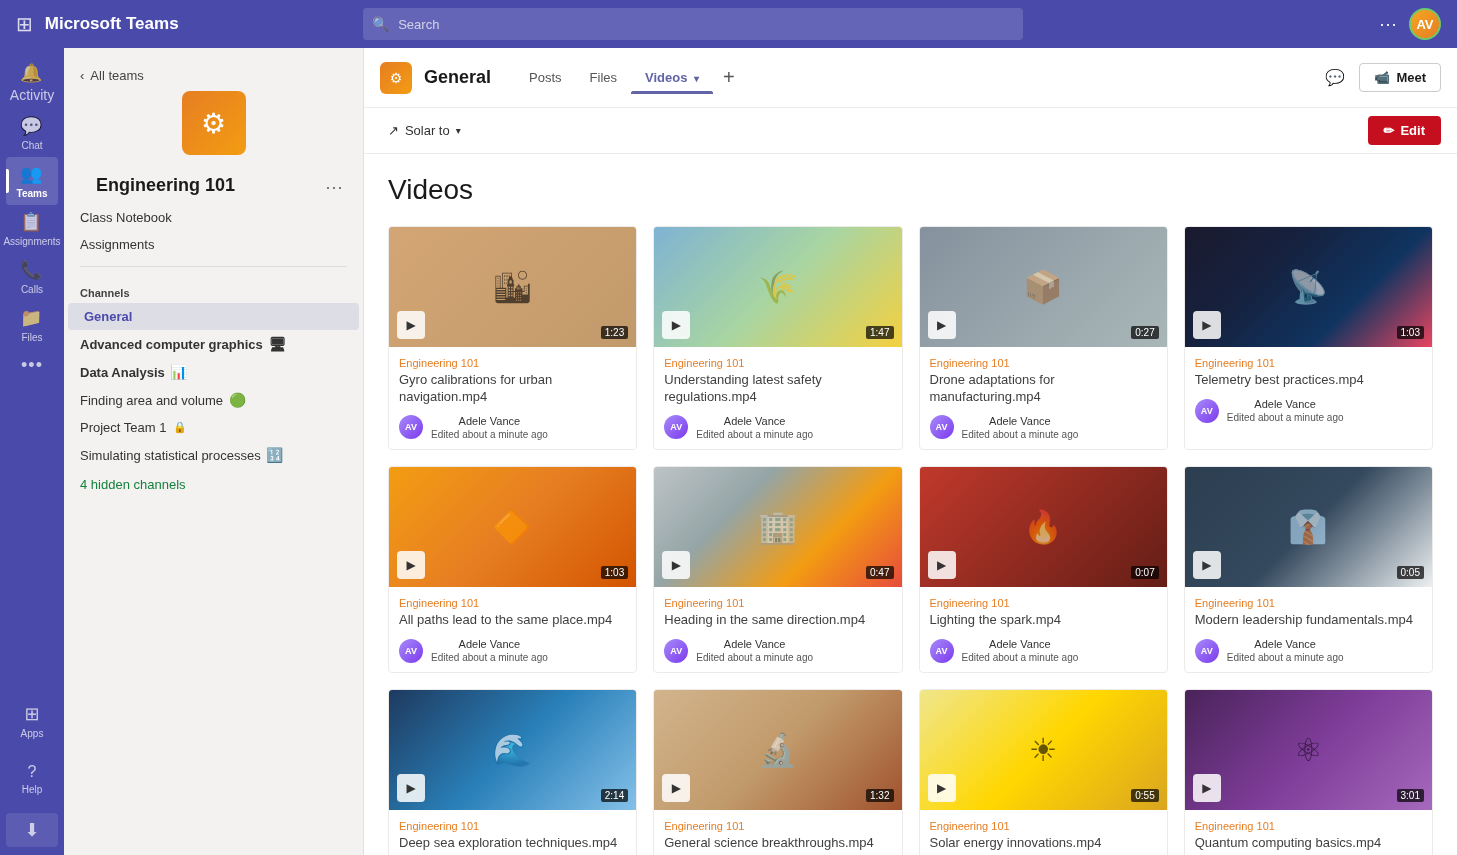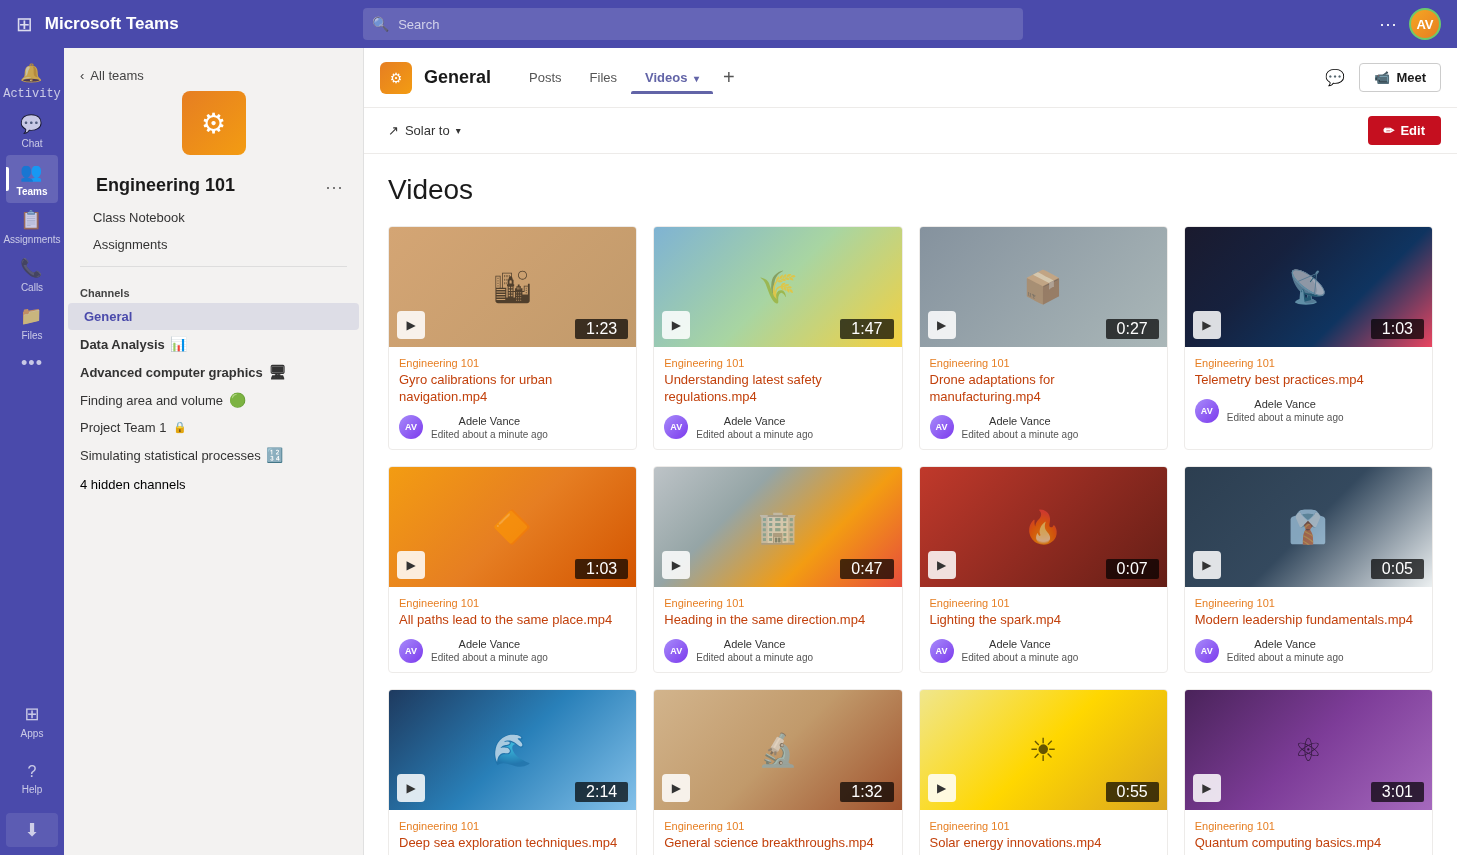--- a/index.html
+++ b/index.html
@@ -145,21 +145,21 @@
     .sidebar-section-label {
       font-size: 11px;
       font-weight: 700;
       color: #444;
       padding: 12px 16px 4px;
       text-transform: none;
     }
     .sidebar-link {
       display: flex;
       align-items: center;
-      padding: 6px 16px 6px 29px;
+      padding: 6px 16px 6px 16px;
       font-size: 13px;
       color: #333;
       cursor: pointer;
       border-radius: 0;
     }
     .channel-divider { height: 1px; background: #ddd; margin: 8px 16px; }
     .sidebar-channel {
       display: flex;
       align-items: center;
       padding: 6px 16px;
@@ -167,21 +167,21 @@
       color: #333;
       cursor: pointer;
       gap: 4px;
     }
     .sidebar-channel.active { background: rgba(98,100,167,0.15); color: #4a4aab; font-weight: 600; border-radius: 4px; margin: 0 4px; }
     .sidebar-channel.bold { font-weight: 700; }
     .channel-badge { font-size: 14px; margin-left: 2px; }
     .hidden-channels {
       padding: 8px 16px;
       font-size: 13px;
-      color: #000000;
+      color: #15803d;
       cursor: pointer;
       font-weight: 500;
     }
     .lock-icon { font-size: 11px; color: #888; margin-left: 3px; }
 
     
     .content-area {
       flex: 1;
       display: flex;
       flex-direction: column;
@@ -312,34 +312,34 @@
       background: rgba(255,255,255,0.85);
       border-radius: 4px;
       display: flex; align-items: center; justify-content: center;
       font-size: 12px; color: #333;
     }
     .duration-badge {
       position: absolute;
       bottom: 8px; right: 8px;
       background: rgba(0,0,0,0.7);
       color: white;
-      font-size: 16px;
-      padding: 1px 11px;
+      font-size: 10px;
+      padding: 1px 4px;
       border-radius: 2px;
     }
     .video-info { padding: 10px 10px 8px; }
     .video-channel {
       font-size: 11px;
       color: #e67e22;
       margin-bottom: 3px;
       font-weight: 500;
     }
     .video-name {
       font-size: 13px;
-      color: #c2410c;
+      color: #404040;
       font-weight: 500;
       line-height: 1.3;
       margin-bottom: 8px;
     }
     .video-author {
       display: flex; align-items: center; gap: 8px;
     }
     .author-avatar {
       width: 24px; height: 24px; border-radius: 50%;
       background: linear-gradient(135deg, #a78bfa, #7c3aed);
@@ -401,21 +401,21 @@
   </div>
   <div class="topbar-right">
     <span class="topbar-dots">···</span>
     <div class="avatar-top">AV</div>
   </div>
 </div>
 
 <div class="rail-wrapper">
   <div class="rail-item">
     <span class="rail-icon">🔔</span>
-    <span style="font-size:12px;color:rgba(255,255,255,0.7);font-family:Liberation Mono, monospace;">Activity</span>
+    <span style="font-size:14px;color:rgba(255,255,255,0.7);">Activity</span>
   </div>
   <div class="rail-item">
     <span class="rail-icon">💬</span>
     <span style="font-size:10px;color:rgba(255,255,255,0.7);">Chat</span>
   </div>
   <div class="rail-item active" style="background:rgba(255,255,255,0.15);">
     <span class="rail-icon" style="color:white;">👥</span>
     <span style="font-size:10px;color:white;font-weight:600;">Teams</span>
   </div>
   <div class="rail-item">
@@ -474,26 +474,26 @@
     </div>
 
     <div class="channel-divider"></div>
 
     <div class="sidebar-section-label">Channels</div>
 
     <div class="sidebar-channel active">
       <span>General</span>
     </div>
     <div class="sidebar-channel bold">
+      <span>Advanced computer graphics</span>
+      <span class="channel-badge">🖥</span>
+    </div>
+    <div class="sidebar-channel bold">
       <span>Data Analysis</span>
       <span class="channel-badge">📊</span>
-    </div>
-    <div class="sidebar-channel bold">
-      <span>Advanced computer graphics</span>
-      <span class="channel-badge">🖥</span>
     </div>
     <div class="sidebar-channel">
       <span>Finding area and volume</span>
       <span class="channel-badge">🟢</span>
     </div>
     <div class="sidebar-channel">
       <span>Project Team 1</span>
       <span class="lock-icon">🔒</span>
     </div>
     <div class="sidebar-channel">

